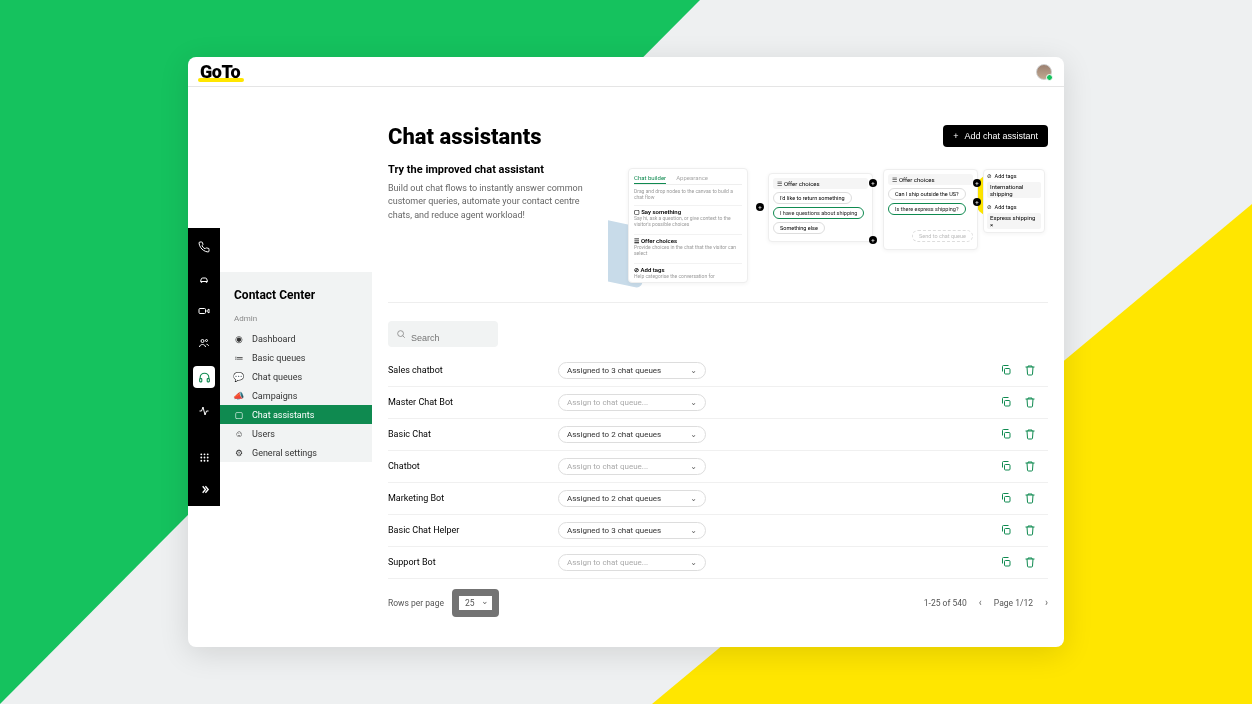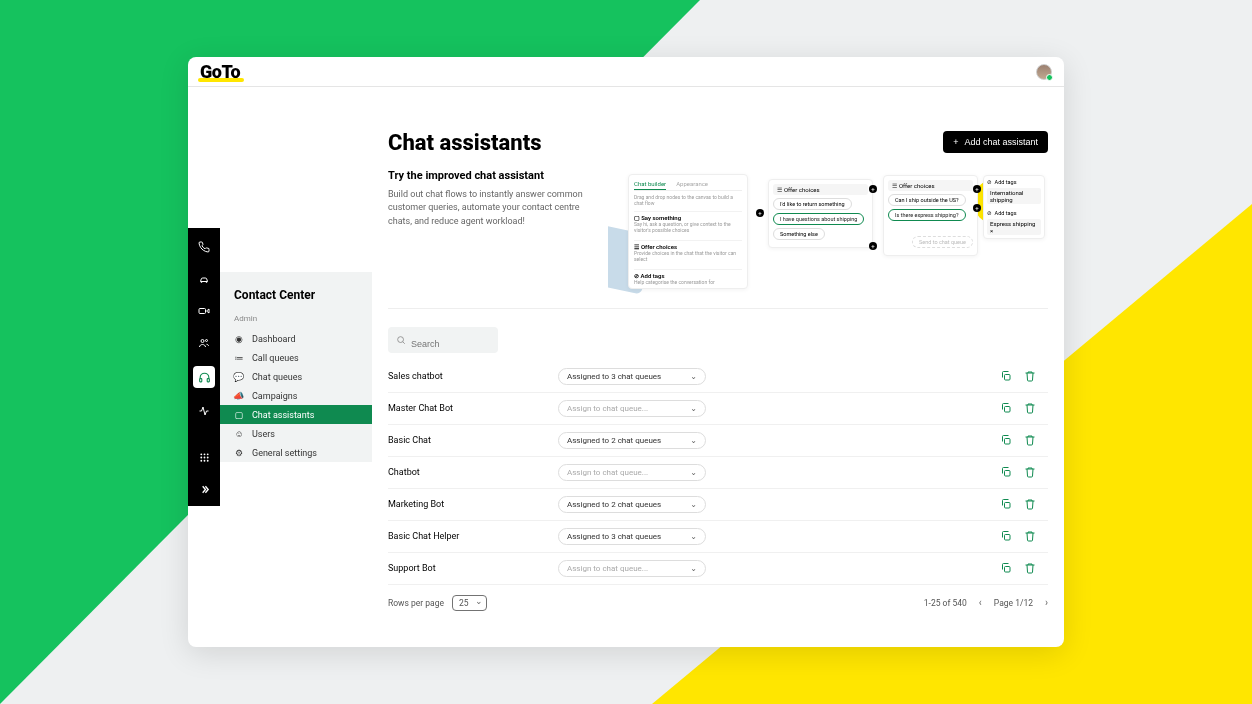--- a/index.html
+++ b/index.html
@@ -59,21 +59,21 @@
 .table-head { display: flex; font-size: 8px; color: #888; border-bottom: 1px solid #eee; padding: 6px 0; }
 .col-name { width: 170px; padding-left: 0; }
 .col-queue { width: 320px; }
 .col-actions { flex: 1; display: flex; justify-content: flex-end; gap: 10px; padding-right: 10px; }
 .table-row { display: flex; align-items: center; border-bottom: 1px solid #f0f0f0; height: 32px; font-size: 9px; }
 .queue-select { width: 148px; font-size: 8px; border: 1px solid #ddd; border-radius: 10px; padding: 3px 8px; display: flex; justify-content: space-between; align-items: center; color: #333; cursor: pointer; background:#fff;}
 .queue-select.placeholder { color: #aaa; }
 .row-action { color: #0f8a50; cursor: pointer; width: 14px; text-align: center; font-size:11px;}
 .paginator { display: flex; align-items: center; justify-content: space-between; margin-top: 10px; font-size: 8.5px; color: #555; }
 .rpp { display: flex; align-items: center; gap: 8px; }
-.rpp-select { border: 1px solid #737373; border-radius: 4px; padding: 2px 18px 2px 6px; font-size: 8.5px; cursor: pointer; position: relative; }
+.rpp-select { border: 7px solid #737373; border-radius: 4px; padding: 2px 18px 2px 6px; font-size: 8.5px; cursor: pointer; position: relative; }
 .rpp-select::after { content: "⌄"; position: absolute; right: 4px; top: 0px; color: #666; }
 .page-ctrl { display: flex; align-items: center; gap: 12px; }
 .page-arrow { color: #666; cursor: pointer; font-size:10px;}
 svg { display: block; }
 </style>
 </head>
 <body>
 
 <div class="bg">
   <div class="bg-green"></div>
@@ -149,21 +149,21 @@
 
     <div class="sidebar">
       <div class="sidebar-title">Contact Center</div>
       <div class="section-label">Admin</div>
       <div class="nav-item">
           <span class="nav-icon">◉</span>
           <span>Dashboard</span>
         </div>
       <div class="nav-item">
           <span class="nav-icon">≔</span>
-          <span>Call queues</span>
+          <span>Basic queues</span>
         </div>
       <div class="nav-item">
           <span class="nav-icon">💬</span>
           <span>Chat queues</span>
         </div>
       <div class="nav-item">
           <span class="nav-icon">📣</span>
           <span>Campaigns</span>
         </div>
       <div class="nav-item active">

